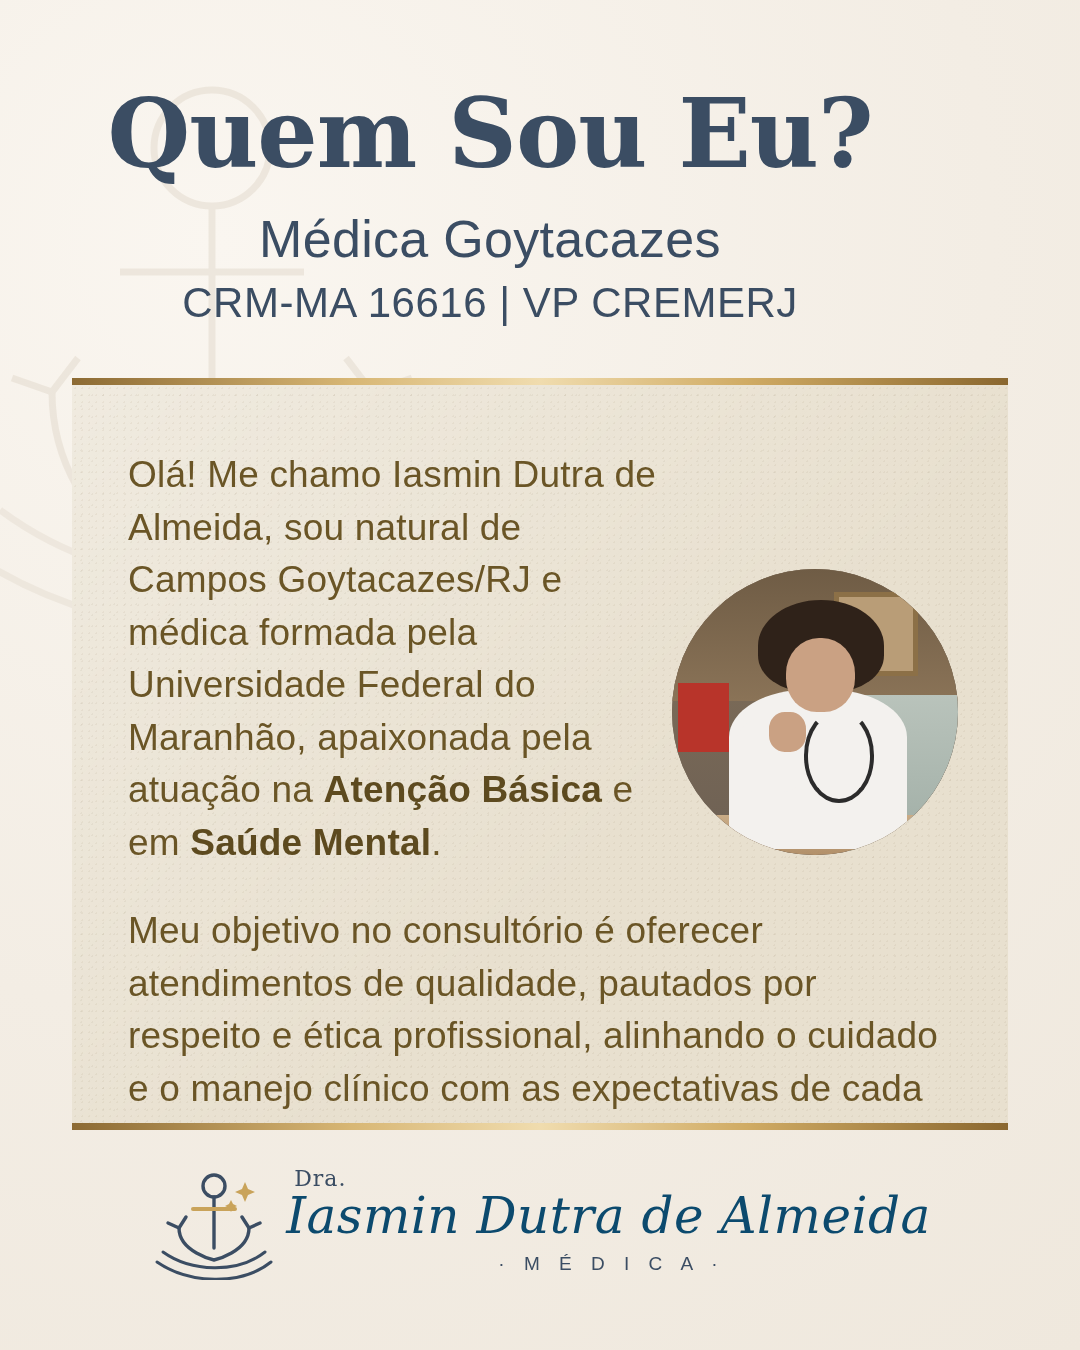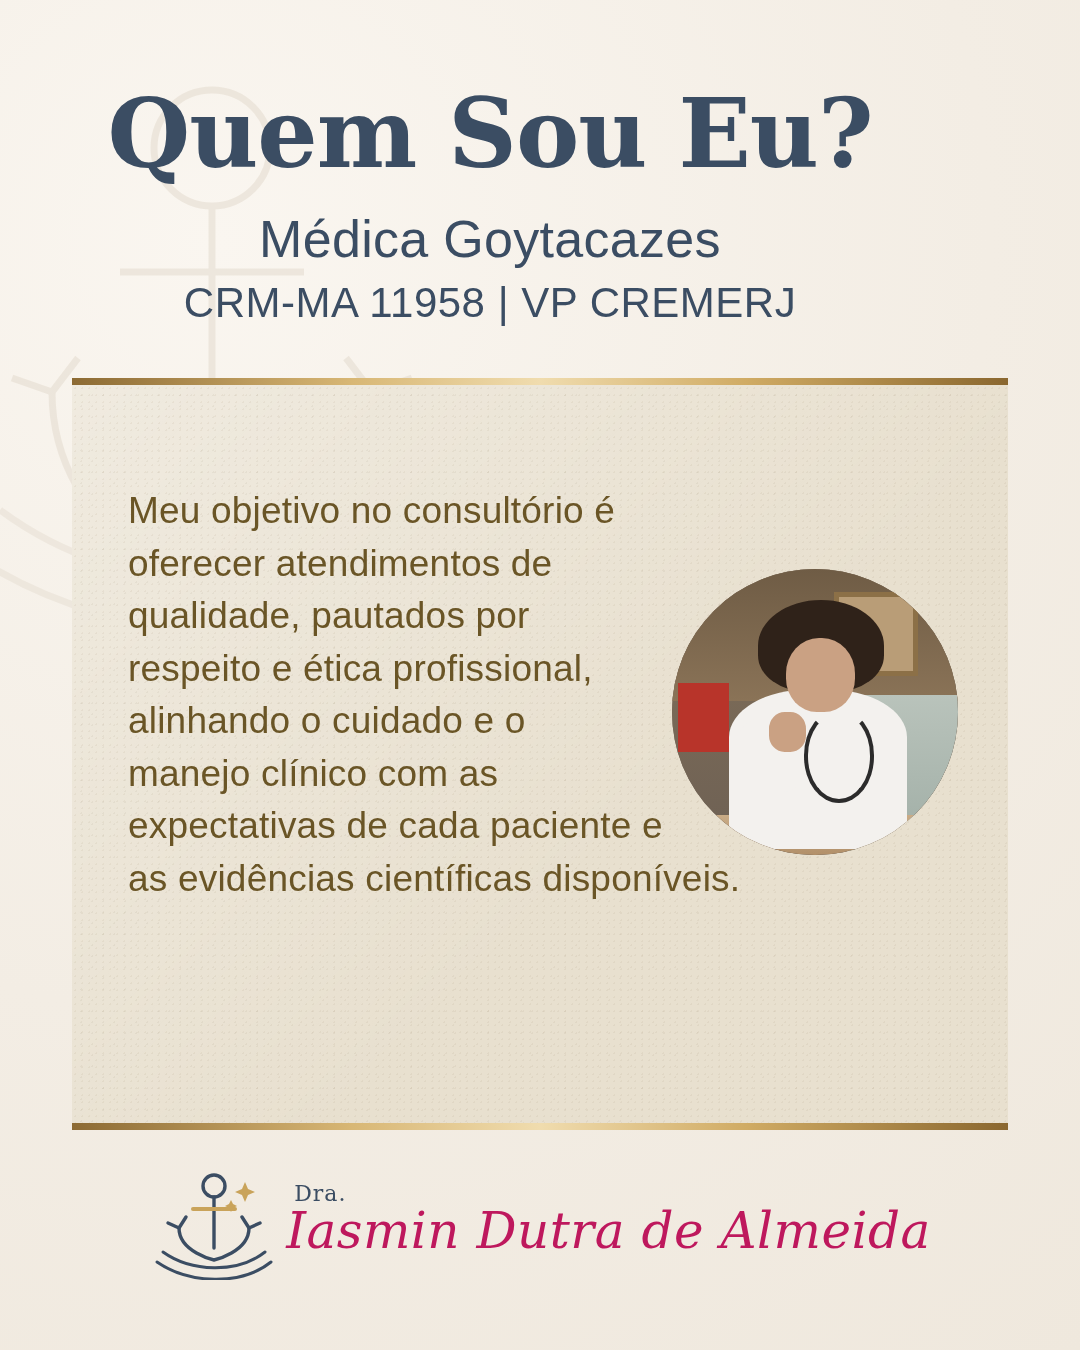--- a/index.html
+++ b/index.html
@@ -195,21 +195,21 @@
   .logo-pre {
     font-family: "DejaVu Serif", serif;
     font-size: 22px;
     color: #3b4d63;
     letter-spacing: 1px;
     margin: 0 0 -4px 8px;
   }
   .logo-name {
     font-family: "DejaVu Serif", serif;
     font-size: 50px;
-    color: #be185d;
+    color: #0c4a6e;
     margin: 0;
     letter-spacing: 0.5px;
     font-style: italic;
   }
   .logo-sub {
     font-family: "Liberation Sans", sans-serif;
     font-size: 19px;
     color: #3b4d63;
     letter-spacing: 7px;
     margin: 8px 0 0 6px;
@@ -230,41 +230,44 @@
       <path d="M412 352 L452 338 M412 352 L386 318"></path>
       <path d="M40 470 C160 560 360 580 520 470" stroke="#e6ded2"></path>
       <path d="M20 520 C160 610 380 626 540 520" stroke="#e6ded2"></path>
     </svg>
   </div>
 </div>
 
 <div class="header">
   <h1 class="title">Quem Sou Eu?</h1>
   <p class="subtitle">Médica Goytacazes</p>
-  <p class="crm">CRM-MA 11958 | VP CREMERJ</p>
+  <p class="crm">CRM-MA 16616 | VP CREMERJ</p>
 </div>
 
 <div class="card">
   <div class="card-inner">
 
     <div class="photo">
       <div class="ph-bg"></div>
       <div class="shelf"></div>
       <div class="frame"></div>
       <div class="cabinet"></div>
       <div class="redbox"></div>
       <div class="desk"></div>
       <div class="coat"></div>
       <div class="hair"></div>
       <div class="face"></div>
       <div class="stetho"></div>
       <div class="arm-l"></div>
       <div class="hand"></div>
     </div>
 
+    <p class="para">
+      <span>Olá! Me chamo Iasmin Dutra de Almeida, sou natural de Campos Goytacazes/RJ e médica formada pela Universidade Federal do Maranhão, apaixonada pela atuação na </span><b>Atenção Básica</b><span> e em </span><b>Saúde Mental</b><span>.</span>
+    </p>
 
     <p class="para second">Meu objetivo no consultório é oferecer atendimentos de qualidade, pautados por respeito e ética profissional, alinhando o cuidado e o manejo clínico com as expectativas de cada paciente e as evidências científicas disponíveis.</p>
 
   </div>
 </div>
 
 <div class="logo">
   <div class="logo-row">
     <div class="logo-mark">
       <svg viewBox="0 0 130 120" fill="none" stroke="#3b4d63" stroke-width="3.4" stroke-linecap="round">
@@ -276,15 +279,16 @@
         <path d="M100 68 L111 63 M100 68 L93 57"></path>
         <path d="M14 92 C42 112 88 114 116 92" stroke="#3b4d63" stroke-width="3"></path>
         <path d="M8 102 C40 124 92 126 122 102" stroke="#3b4d63" stroke-width="3"></path>
         <path d="M96 22 l3 7 7 3 -7 3 -3 7 -3 -7 -7 -3 7 -3z" fill="#c9a35a" stroke="none"></path>
         <path d="M82 40 l2 4 4 2 -4 2 -2 4 -2 -4 -4 -2 4 -2z" fill="#c9a35a" stroke="none"></path>
       </svg>
     </div>
     <div class="logo-text">
       <p class="logo-pre">Dra.</p>
       <p class="logo-name">Iasmin Dutra de Almeida</p>
+      <p class="logo-sub">· M É D I C A ·</p>
     </div>
   </div>
 </div>
 
 </body></html>

